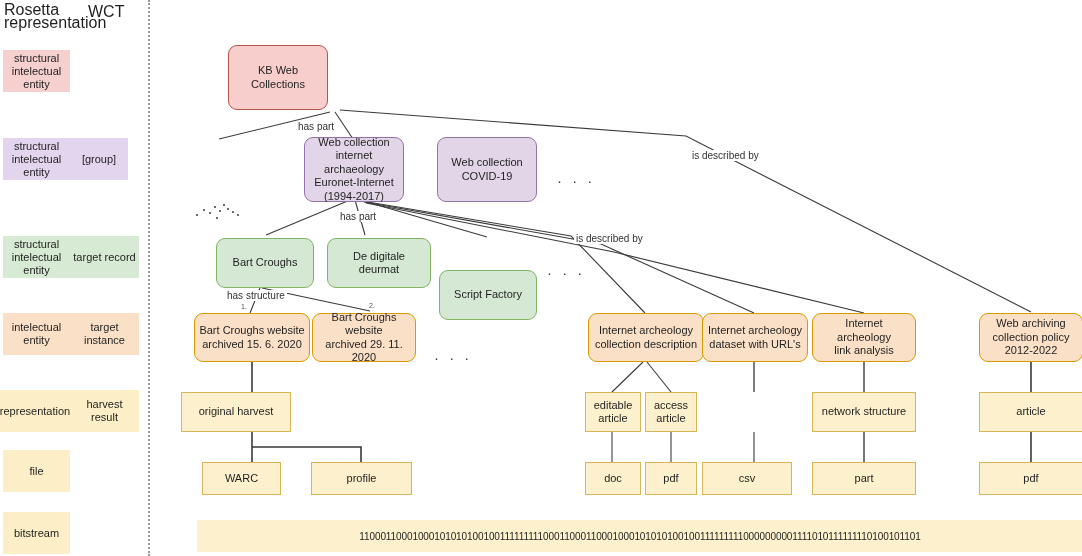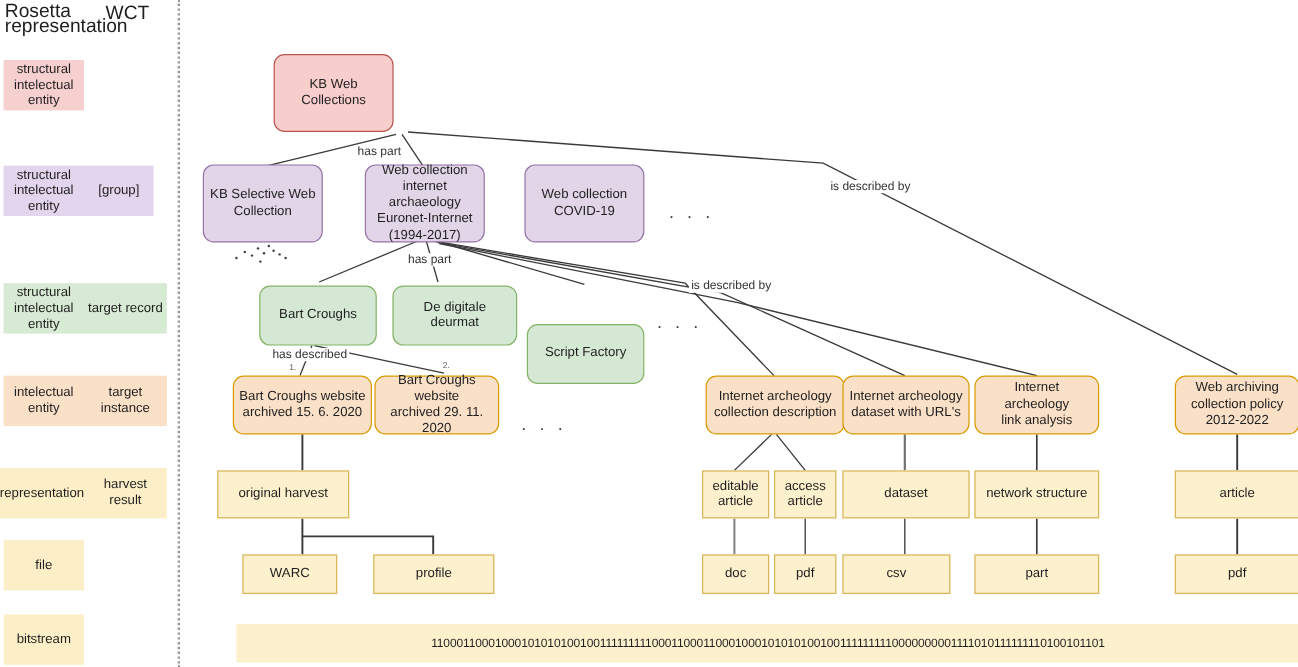--- a/index.html
+++ b/index.html
@@ -127,22 +127,20 @@
   <div class="legend-box lg-yellow" style="left:70px;top:390px;width:69px;height:42px;">harvest result</div>
 
   <div class="legend-box lg-yellow" style="left:3px;top:512px;width:67px;height:42px;">bitstream</div>
 
   <div class="legend-box lg-yellow" style="left:3px;top:450px;width:67px;height:42px;">file</div>
 
   <div class="divider"></div>
 
   <div class="node n-pink" style="left:228px;top:45px;width:100px;height:65px;">KB Web Collections</div>
 
-  <div class="node n-purple" style="left:169px;top:137px;width:100px;height:65px;white-space:pre-line;">KB Selective Web
-Collection</div>
 
   <div class="node n-purple" style="left:304px;top:137px;width:100px;height:65px;white-space:pre-line;">Web collection
 internet archaeology
 Euronet-Internet
 (1994-2017)</div>
 
   <div class="node n-purple" style="left:437px;top:137px;width:100px;height:65px;white-space:pre-line;">Web collection
 COVID-19</div>
 
   <div class="node n-green" style="left:327px;top:238px;width:104px;height:50px;">De digitale deurmat</div>
@@ -171,21 +169,20 @@
 2012-2022</div>
 
   <div class="node n-yellow" style="left:181px;top:392px;width:110px;height:40px;">original harvest</div>
 
   <div class="node n-yellow" style="left:585px;top:392px;width:56px;height:40px;white-space:pre-line;">editable
 article</div>
 
   <div class="node n-yellow" style="left:645px;top:392px;width:52px;height:40px;white-space:pre-line;">access
 article</div>
 
-  <div class="node n-yellow" style="left:702px;top:392px;width:106px;height:40px;">dataset</div>
 
   <div class="node n-yellow" style="left:812px;top:392px;width:104px;height:40px;">network structure</div>
 
   <div class="node n-yellow" style="left:979px;top:392px;width:104px;height:40px;">article</div>
 
   <div class="node n-yellow" style="left:202px;top:462px;width:79px;height:33px;">WARC</div>
 
   <div class="node n-yellow" style="left:311px;top:462px;width:101px;height:33px;">profile</div>
 
   <div class="node n-yellow" style="left:585px;top:462px;width:56px;height:33px;">doc</div>
@@ -195,21 +192,21 @@
   <div class="node n-yellow" style="left:702px;top:462px;width:90px;height:33px;">csv</div>
 
   <div class="node n-yellow" style="left:812px;top:462px;width:104px;height:33px;">part</div>
 
   <div class="node n-yellow" style="left:979px;top:462px;width:104px;height:33px;">pdf</div>
 
   <div class="bitstream" style="left:197px;top:520px;width:886px;height:32px;">11000110001000101010100100111111111000110001100010001010101001001111111110000000001111010111111110100101101</div>
 
   <div class="edge-label" style="left:296px;top:121px;">has part</div>
   <div class="edge-label" style="left:338px;top:211px;">has part</div>
-  <div class="edge-label" style="left:225px;top:290px;">has described</div>
+  <div class="edge-label" style="left:225px;top:290px;">has structure</div>
   <div class="edge-label" style="left:690px;top:150px;">is described by</div>
   <div class="edge-label" style="left:574px;top:233px;">is described by</div>
 
   <div class="edge-num" style="left:241px;top:303px;">1.</div>
   <div class="edge-num" style="left:369px;top:302px;">2.</div>
 
   <div class="ellipsis" style="left:557px;top:176px;">· · ·</div>
   <div class="ellipsis" style="left:547px;top:268px;">· · ·</div>
   <div class="ellipsis" style="left:434px;top:353px;">· · ·</div>
 

